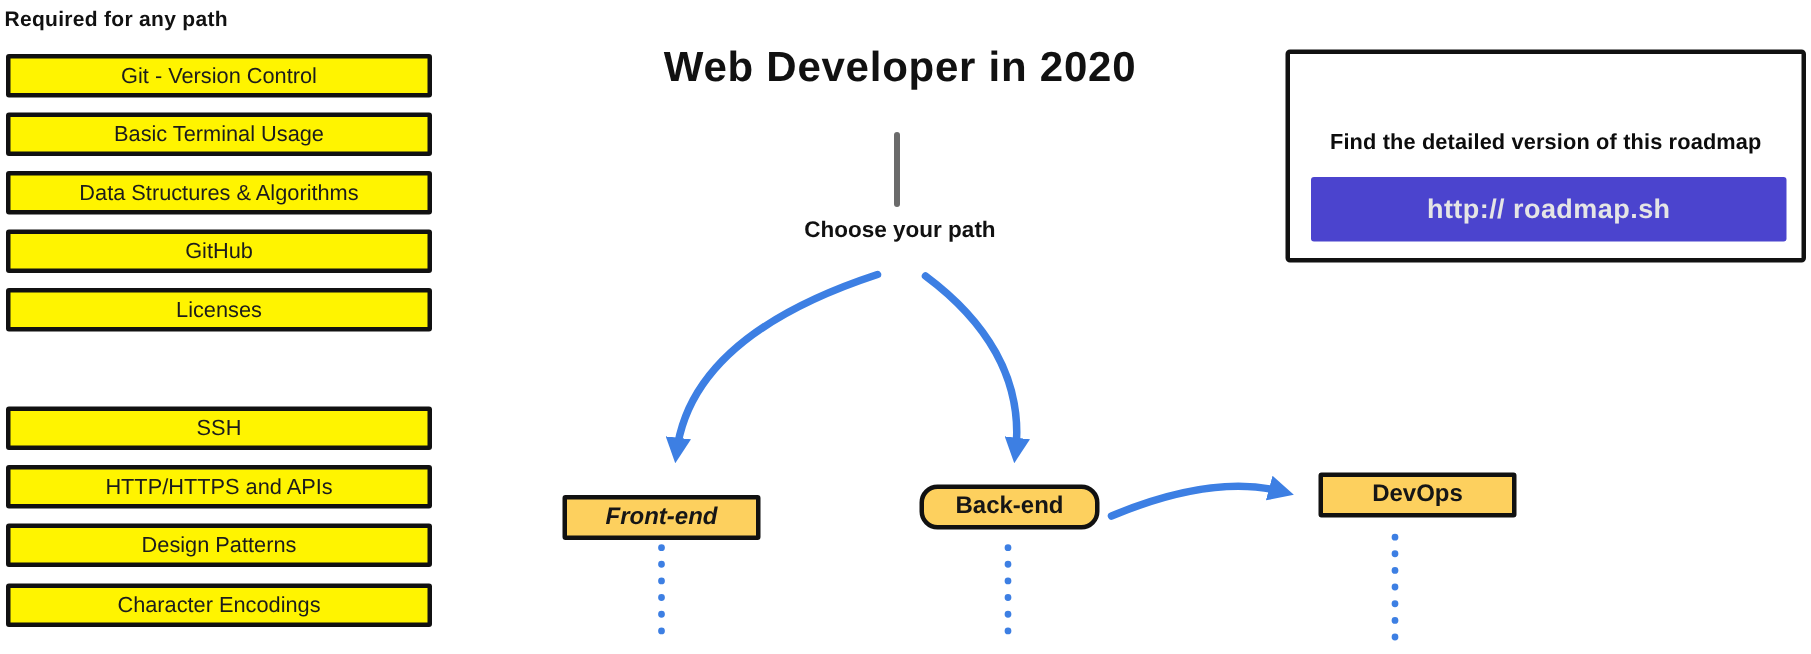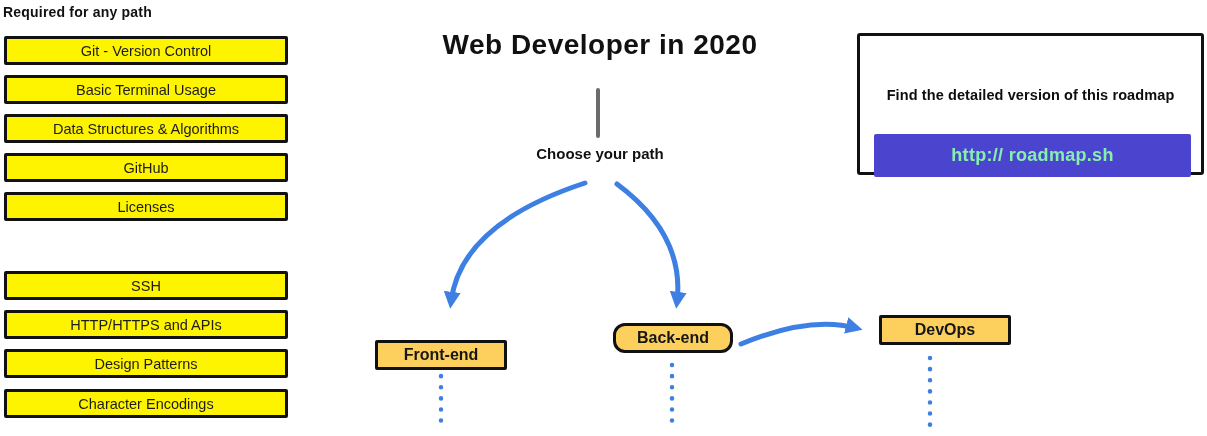--- a/index.html
+++ b/index.html
@@ -34,36 +34,36 @@
   .choose{
     position:absolute;left:480px;top:145px;width:240px;text-align:center;
     font-size:15px;font-weight:bold;
   }
   .node{
     position:absolute;height:30px;background:var(--orange);
     border:3px solid var(--ink);border-radius:2px;
     display:flex;align-items:center;justify-content:center;
     font-size:16px;font-weight:bold;color:#161616;cursor:pointer;
   }
-  .node-frontend{left:375px;top:340px;width:132px;}
+  .node-frontend{left:375px;top:330px;width:132px;font-style:italic;}
   .node-backend{left:613px;top:323px;width:120px;border-radius:12px;}
   .node-devops{left:879px;top:315px;width:132px;}
   .info-card{
     position:absolute;left:857px;top:33px;width:347px;height:142px;
     background:#fff;border:3px solid var(--ink);border-radius:3px;
   }
   .info-line{
     position:absolute;left:0;width:100%;text-align:center;
     font-size:14.5px;color:#0d0d0d;font-weight:bold;letter-spacing:0.1px;
   }
   .info-line1{top:19px;margin-top:32px;}
   .info-line2{top:48px;}
   .info-btn{
-    position:absolute;left:14px;top:98px;width:317px;height:43px;
-    background:var(--purple);color:#86efac;border:none;border-radius:2px;
+    position:absolute;left:14px;top:82px;width:317px;height:43px;
+    background:var(--purple);color:#e5e5e5;border:none;border-radius:2px;
     font-family:inherit;font-size:18px;font-weight:bold;letter-spacing:0.3px;
     display:flex;align-items:center;justify-content:center;cursor:pointer;
   }
   svg.overlay{position:absolute;left:0;top:0;pointer-events:none;}
   .arrow{stroke:var(--blue);stroke-width:5;fill:none;stroke-linecap:round;}
   .dots{stroke:var(--blue);stroke-width:4.5;fill:none;stroke-linecap:round;
         stroke-dasharray:0.1 11;}
   .arrowfill{fill:var(--blue);}
 </style>
 </head>

